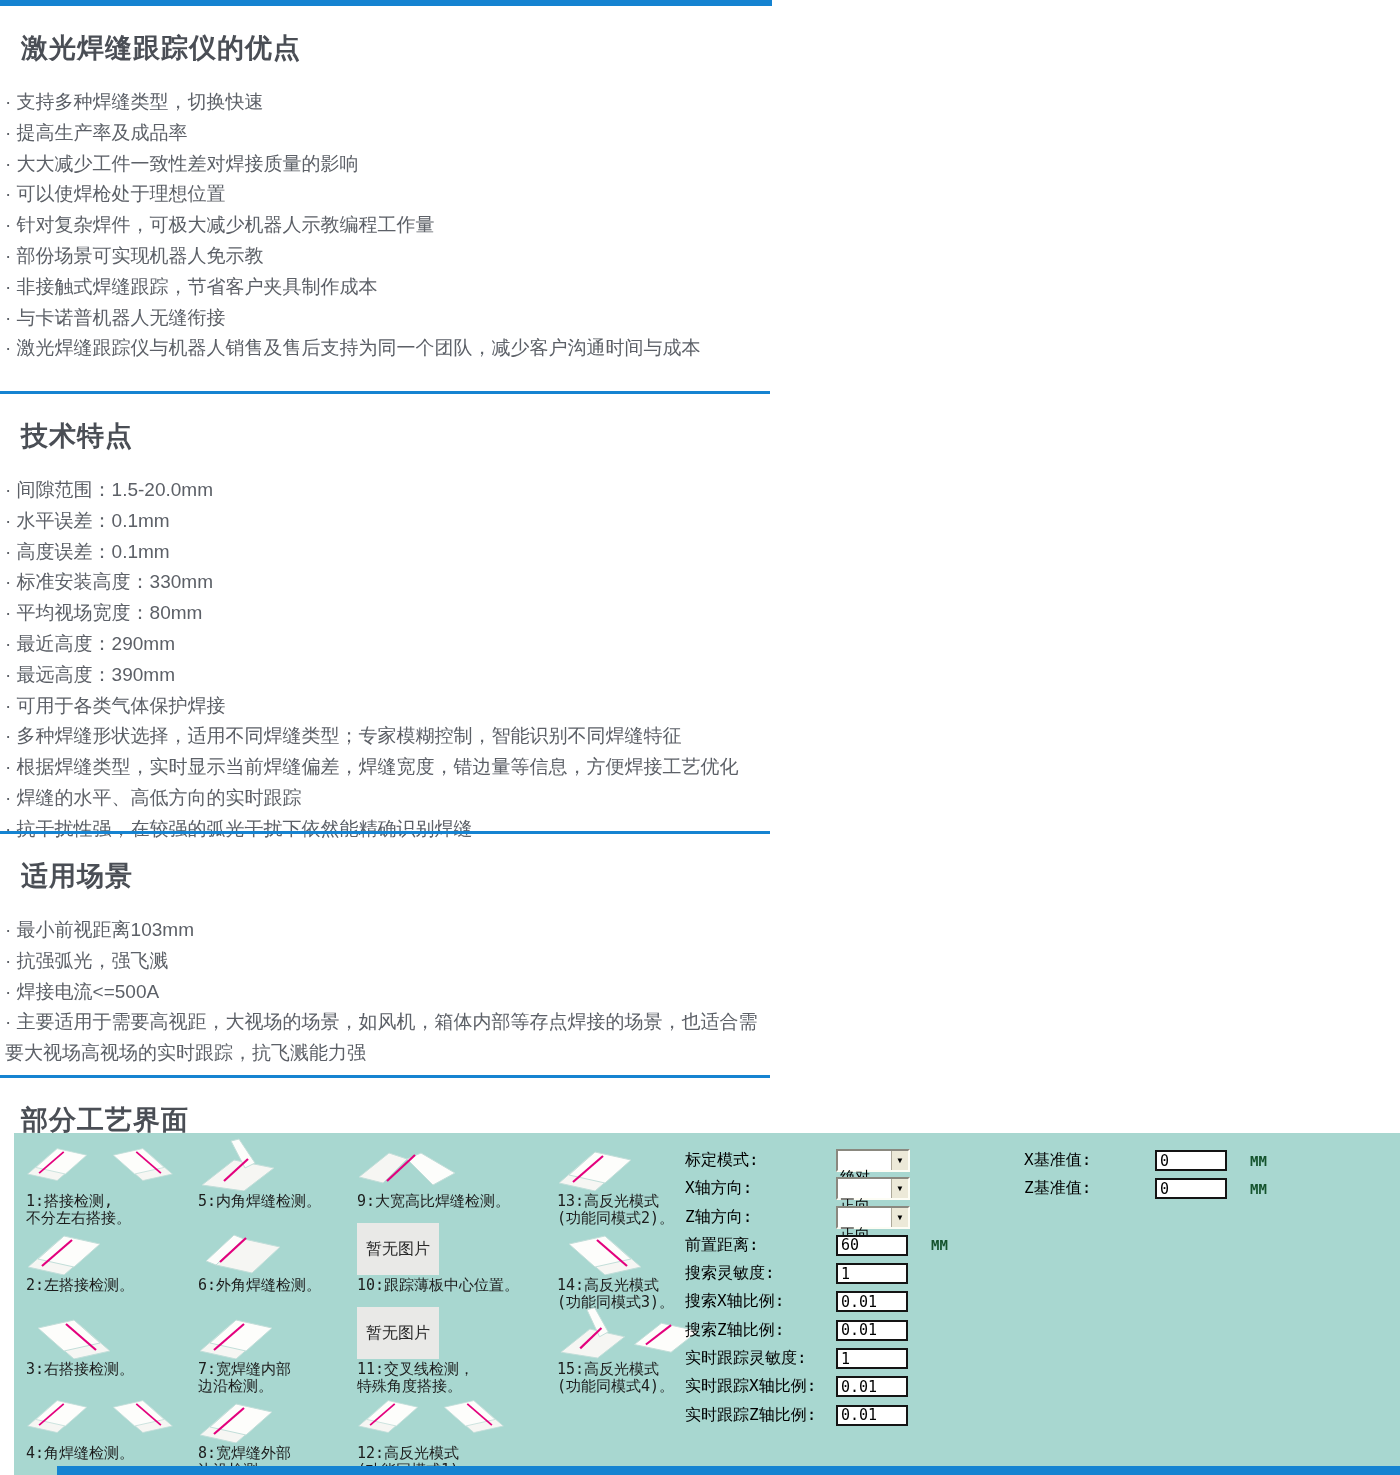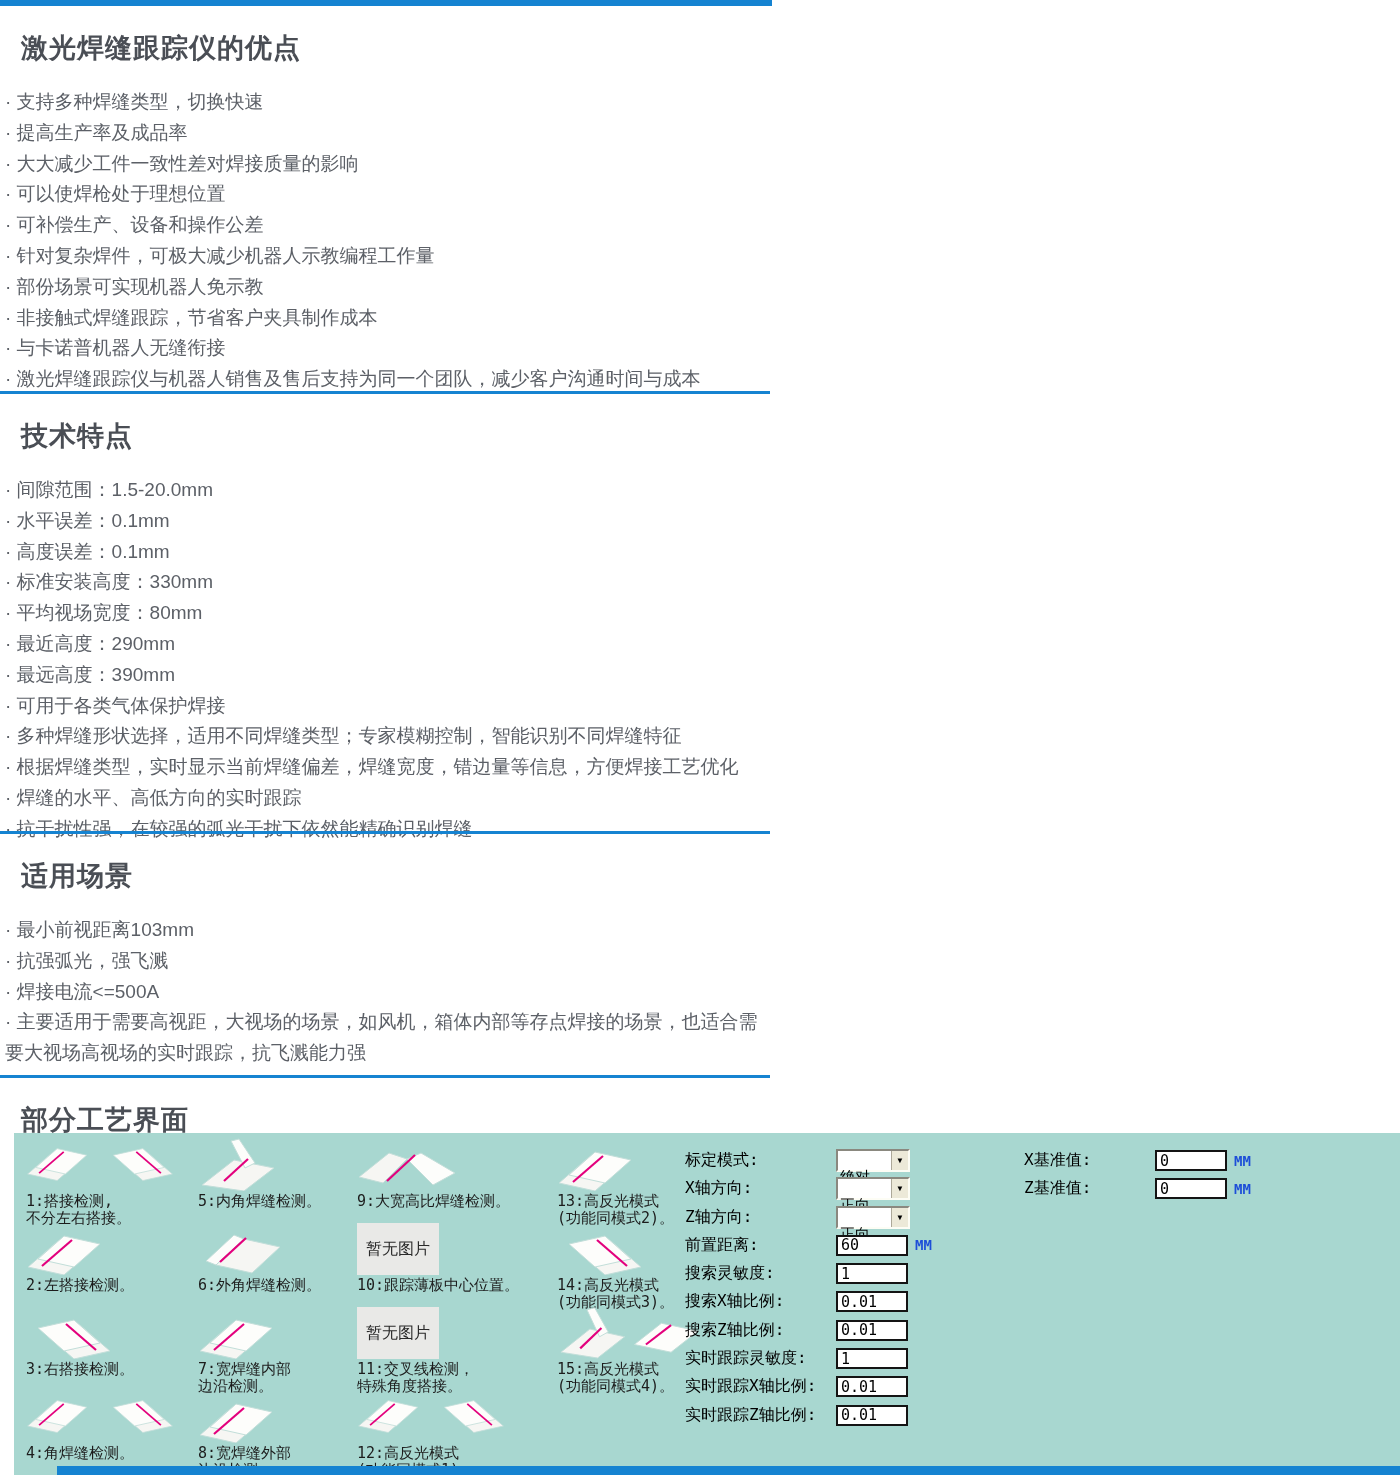--- a/index.html
+++ b/index.html
@@ -51,39 +51,38 @@
   .combo .cbtn{
     width:16px;background:#ece9d8;border-left:1px solid #aca899;
     display:flex;align-items:center;justify-content:center;
     font-size:8px;color:#000;
   }
   .tbox{
     width:72px;height:21px;box-sizing:border-box;background:#fff;
     border:2px solid #141414;font-size:15px;color:#000;padding:1px 3px;
     font-family:"DejaVu Sans Mono", monospace;
   }
-  .unit{font-size:14px;font-weight:bold;color:#1d4ed8;margin-left:7px;}
+  .unit{font-size:14px;font-weight:bold;color:#14532d;margin-left:23px;}
   #form-right{position:absolute;left:1010px;top:16px;}
   #form-right .flabel{width:131px;padding-left:0;}
   
   .bottombar{position:absolute;left:57px;top:1466px;width:1343px;height:9px;background:#1583d1;}
 </style>
 </head>
 <body>
 
 <div class="topbar"></div>
 
 <div class="doc-section" style="top:14px;">
   <h1 class="doc-title">激光焊缝跟踪仪的优点</h1>
   <ul class="blist">
       <li>支持多种焊缝类型，切换快速</li>
       <li>提高生产率及成品率</li>
       <li>大大减少工件一致性差对焊接质量的影响</li>
       <li>可以使焊枪处于理想位置</li>
-      <li>可补偿生产、设备和操作公差</li>
       <li>针对复杂焊件，可极大减少机器人示教编程工作量</li>
       <li>部份场景可实现机器人免示教</li>
       <li>非接触式焊缝跟踪，节省客户夹具制作成本</li>
       <li>与卡诺普机器人无缝衔接</li>
       <li>激光焊缝跟踪仪与机器人销售及售后支持为同一个团队，减少客户沟通时间与成本</li>
     </ul>
 </div>
 <div class="divider" style="top:391px;"></div>
 
 <div class="doc-section" style="top:402px;">

